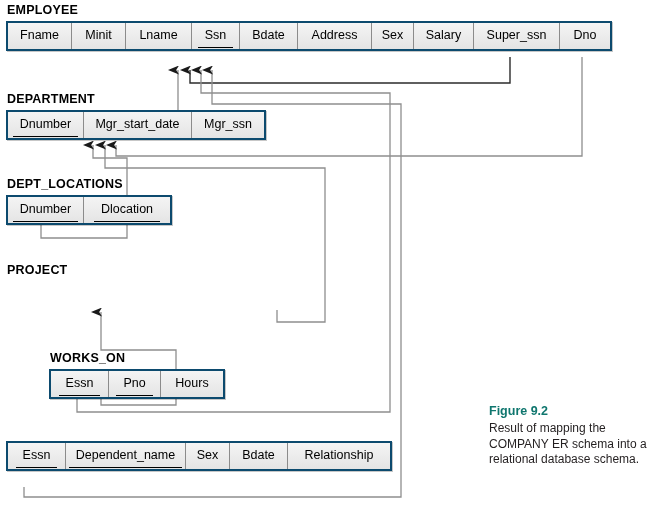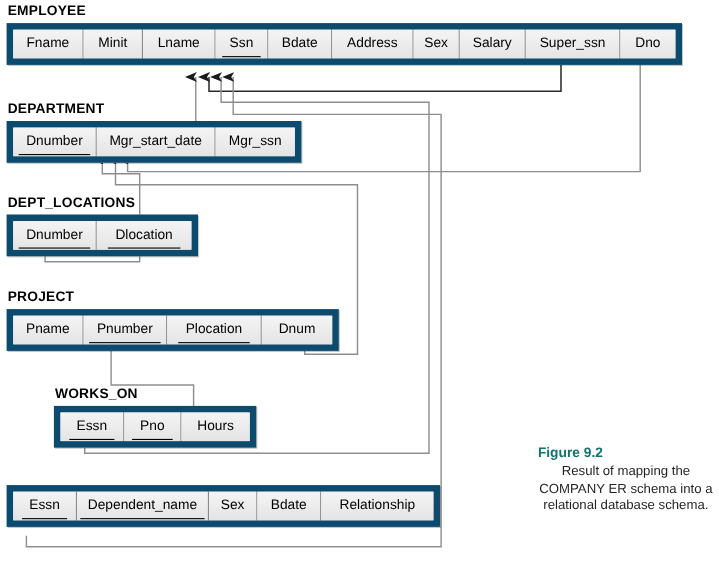--- a/index.html
+++ b/index.html
@@ -42,21 +42,21 @@
   .relation-name {
     font-size: 12.5px;
     font-weight: bold;
     letter-spacing: 0.2px;
     line-height: 13px;
     margin: 0 0 4px 1px;
     white-space: nowrap;
   }
   .attr-row {
     display: flex;
-    border: 6px solid #0c4a6e;
+    border: 2px solid #0c4a6e;
     background: #ececec;
     box-shadow: 1px 1px 0 rgba(0,0,0,0.22);
     width: max-content;
   }
   .attr {
     position: relative;
     box-sizing: border-box;
     height: 26px;
     line-height: 25px;
     text-align: center;
@@ -90,21 +90,20 @@
     font-size: 12.5px;
     font-weight: bold;
     line-height: 15px;
     margin-bottom: 2px;
     color: #0f766e;
   }
   #caption .fig-body {
     font-size: 12px;
     line-height: 15.5px;
     color: #231f20;
-    text-align: center;
   }
 </style>
 </head>
 <body>
 
 <div id="canvas">
 
   <svg id="wires" viewBox="0 0 654 522" width="654" height="522">
     <defs>
       <marker id="ah" markerWidth="9" markerHeight="11" refX="4.5" refY="10" orient="auto" markerUnits="userSpaceOnUse">
@@ -164,26 +163,20 @@
   <div class="relation" style="left:6px; top:178px;">
     <div class="relation-name">DEPT_LOCATIONS</div>
     <div class="attr-row">
       <div class="attr pk" style="width:76px"><span class="txt">Dnumber</span></div>
       <div class="attr pk" style="width:86px"><span class="txt">Dlocation</span></div>
     </div>
   </div>
 
   <div class="relation" style="left:6px; top:264px;">
     <div class="relation-name">PROJECT</div>
-    <div class="attr-row">
-      <div class="attr" style="width:64px"><span class="txt">Pname</span></div>
-      <div class="attr pk" style="width:76px"><span class="txt">Pnumber</span></div>
-      <div class="attr pk" style="width:86px"><span class="txt">Plocation</span></div>
-      <div class="attr" style="width:64px"><span class="txt">Dnum</span></div>
-    </div>
   </div>
 
   <div class="relation" style="left:6px; top:352px;margin-left:43px;">
     <div class="relation-name">WORKS_ON</div>
     <div class="attr-row">
       <div class="attr pk" style="width:58px"><span class="txt">Essn</span></div>
       <div class="attr pk" style="width:52px"><span class="txt">Pno</span></div>
       <div class="attr" style="width:62px"><span class="txt">Hours</span></div>
     </div>
   </div>

